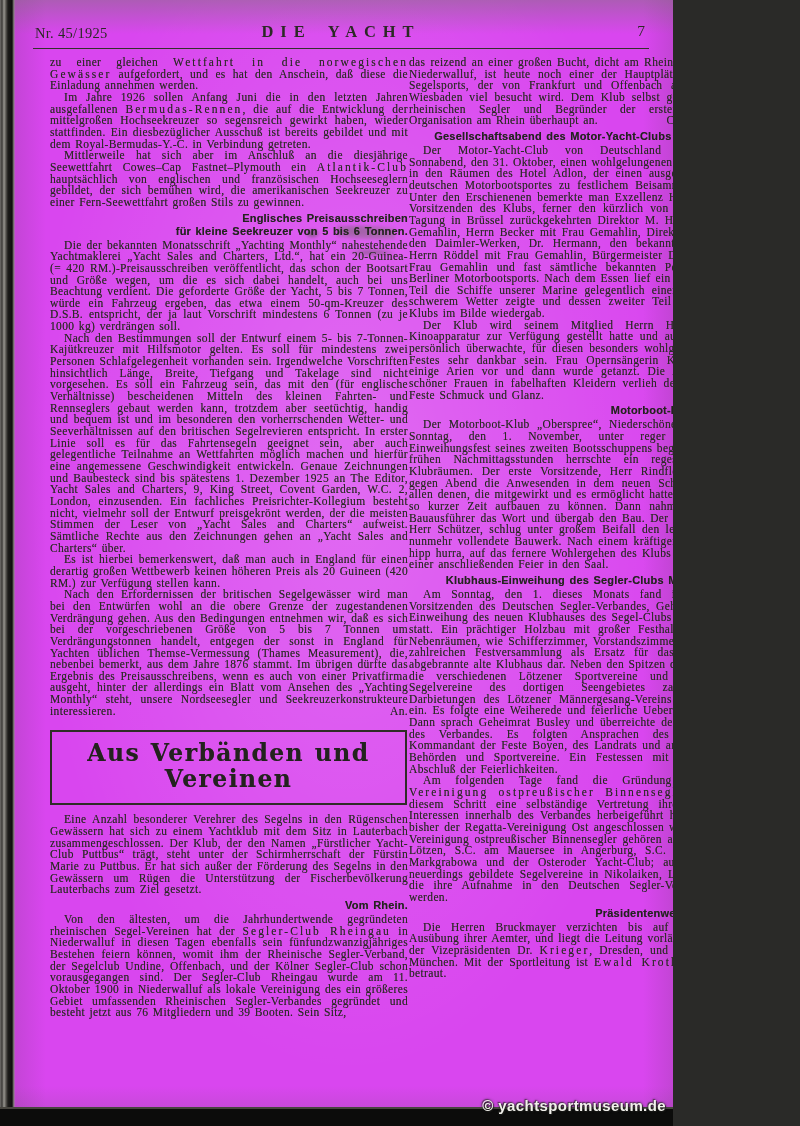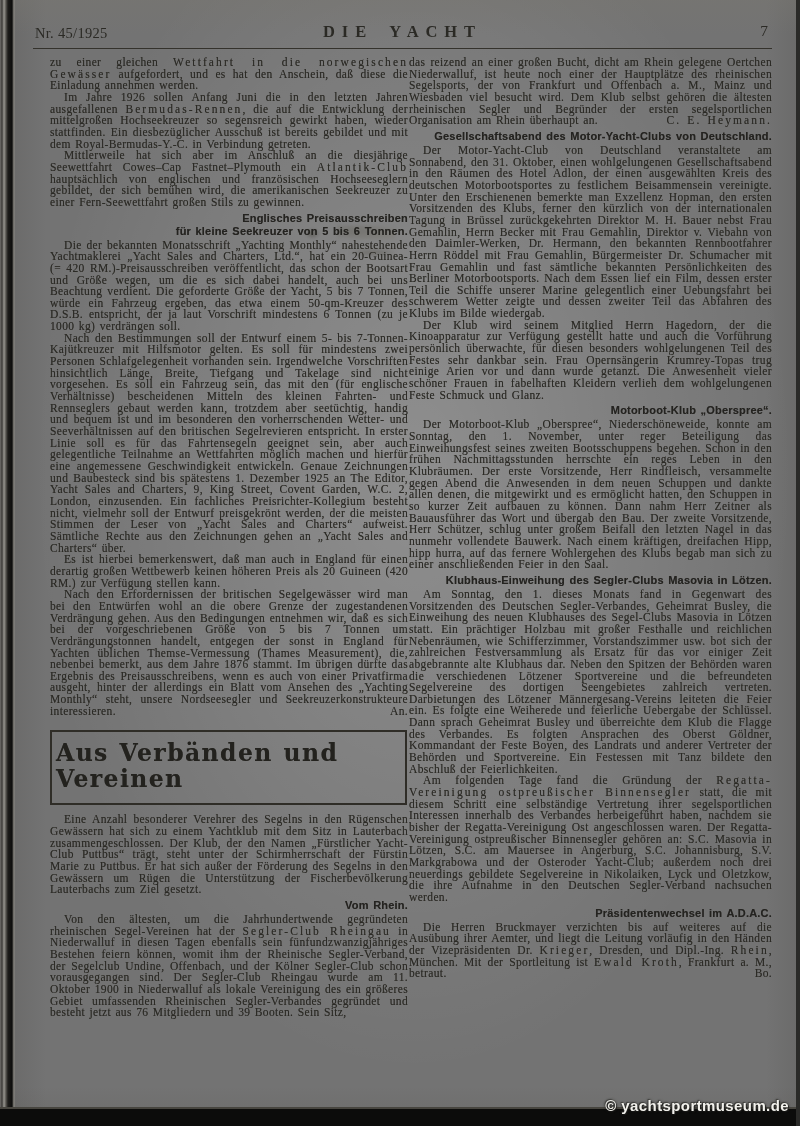--- a/index.html
+++ b/index.html
@@ -1,19 +1,19 @@
 <!DOCTYPE html>
 <html lang="de"><head>
 <meta charset="utf-8">
 <style>
   html,body{margin:0;padding:0;background:#2a2a28;}
   .page{
     position:relative;
-    width:796px;height:1126px;
-    background:#737373;
+    width:673px;height:1126px;
+    background:#d946ef;
     font-family:"Liberation Serif",serif;
     color:#2b2a25;
     overflow:hidden;
   }
   
   .vignette{
     position:absolute;inset:0;z-index:1;pointer-events:none;
     background:
       linear-gradient(180deg, rgba(120,118,112,.45) 0, rgba(120,118,112,0) 34px),
       linear-gradient(90deg, rgba(60,58,54,.20) 0, rgba(60,58,54,0) 46px),
@@ -52,21 +52,21 @@
   .col p.cont{text-indent:0;}
   .subhead{
     font-family:"Liberation Sans",sans-serif;font-weight:bold;
     font-size:11px;line-height:13px;text-align:right;text-indent:0;
     margin:3px 0 2px;letter-spacing:.2px;color:#242320;
   }
   .sp{letter-spacing:2.1px;}
   .sig{float:right;padding-left:10px;}
   .section-box{
     border:2.3px solid #2f2d27;margin:13px 1px 9px 0;
-    padding:8px 4px 11px;text-align:left;
+    padding:8px 4px 11px;text-align:center;
   }
   .boxtitle{
     font-family:"DejaVu Serif",serif;font-weight:bold;
     font-size:23.5px;line-height:26px;letter-spacing:1.4px;color:#23221e;
   }
   
   .smudge{position:absolute;z-index:2;pointer-events:none;filter:blur(1px);}
   .smudge-a{left:305px;top:228px;width:15px;height:11px;opacity:.55;
     background:radial-gradient(ellipse,#56544e 20%,rgba(86,84,78,0) 75%);}
   .smudge-b{left:337px;top:225px;width:58px;height:15px;opacity:.5;

